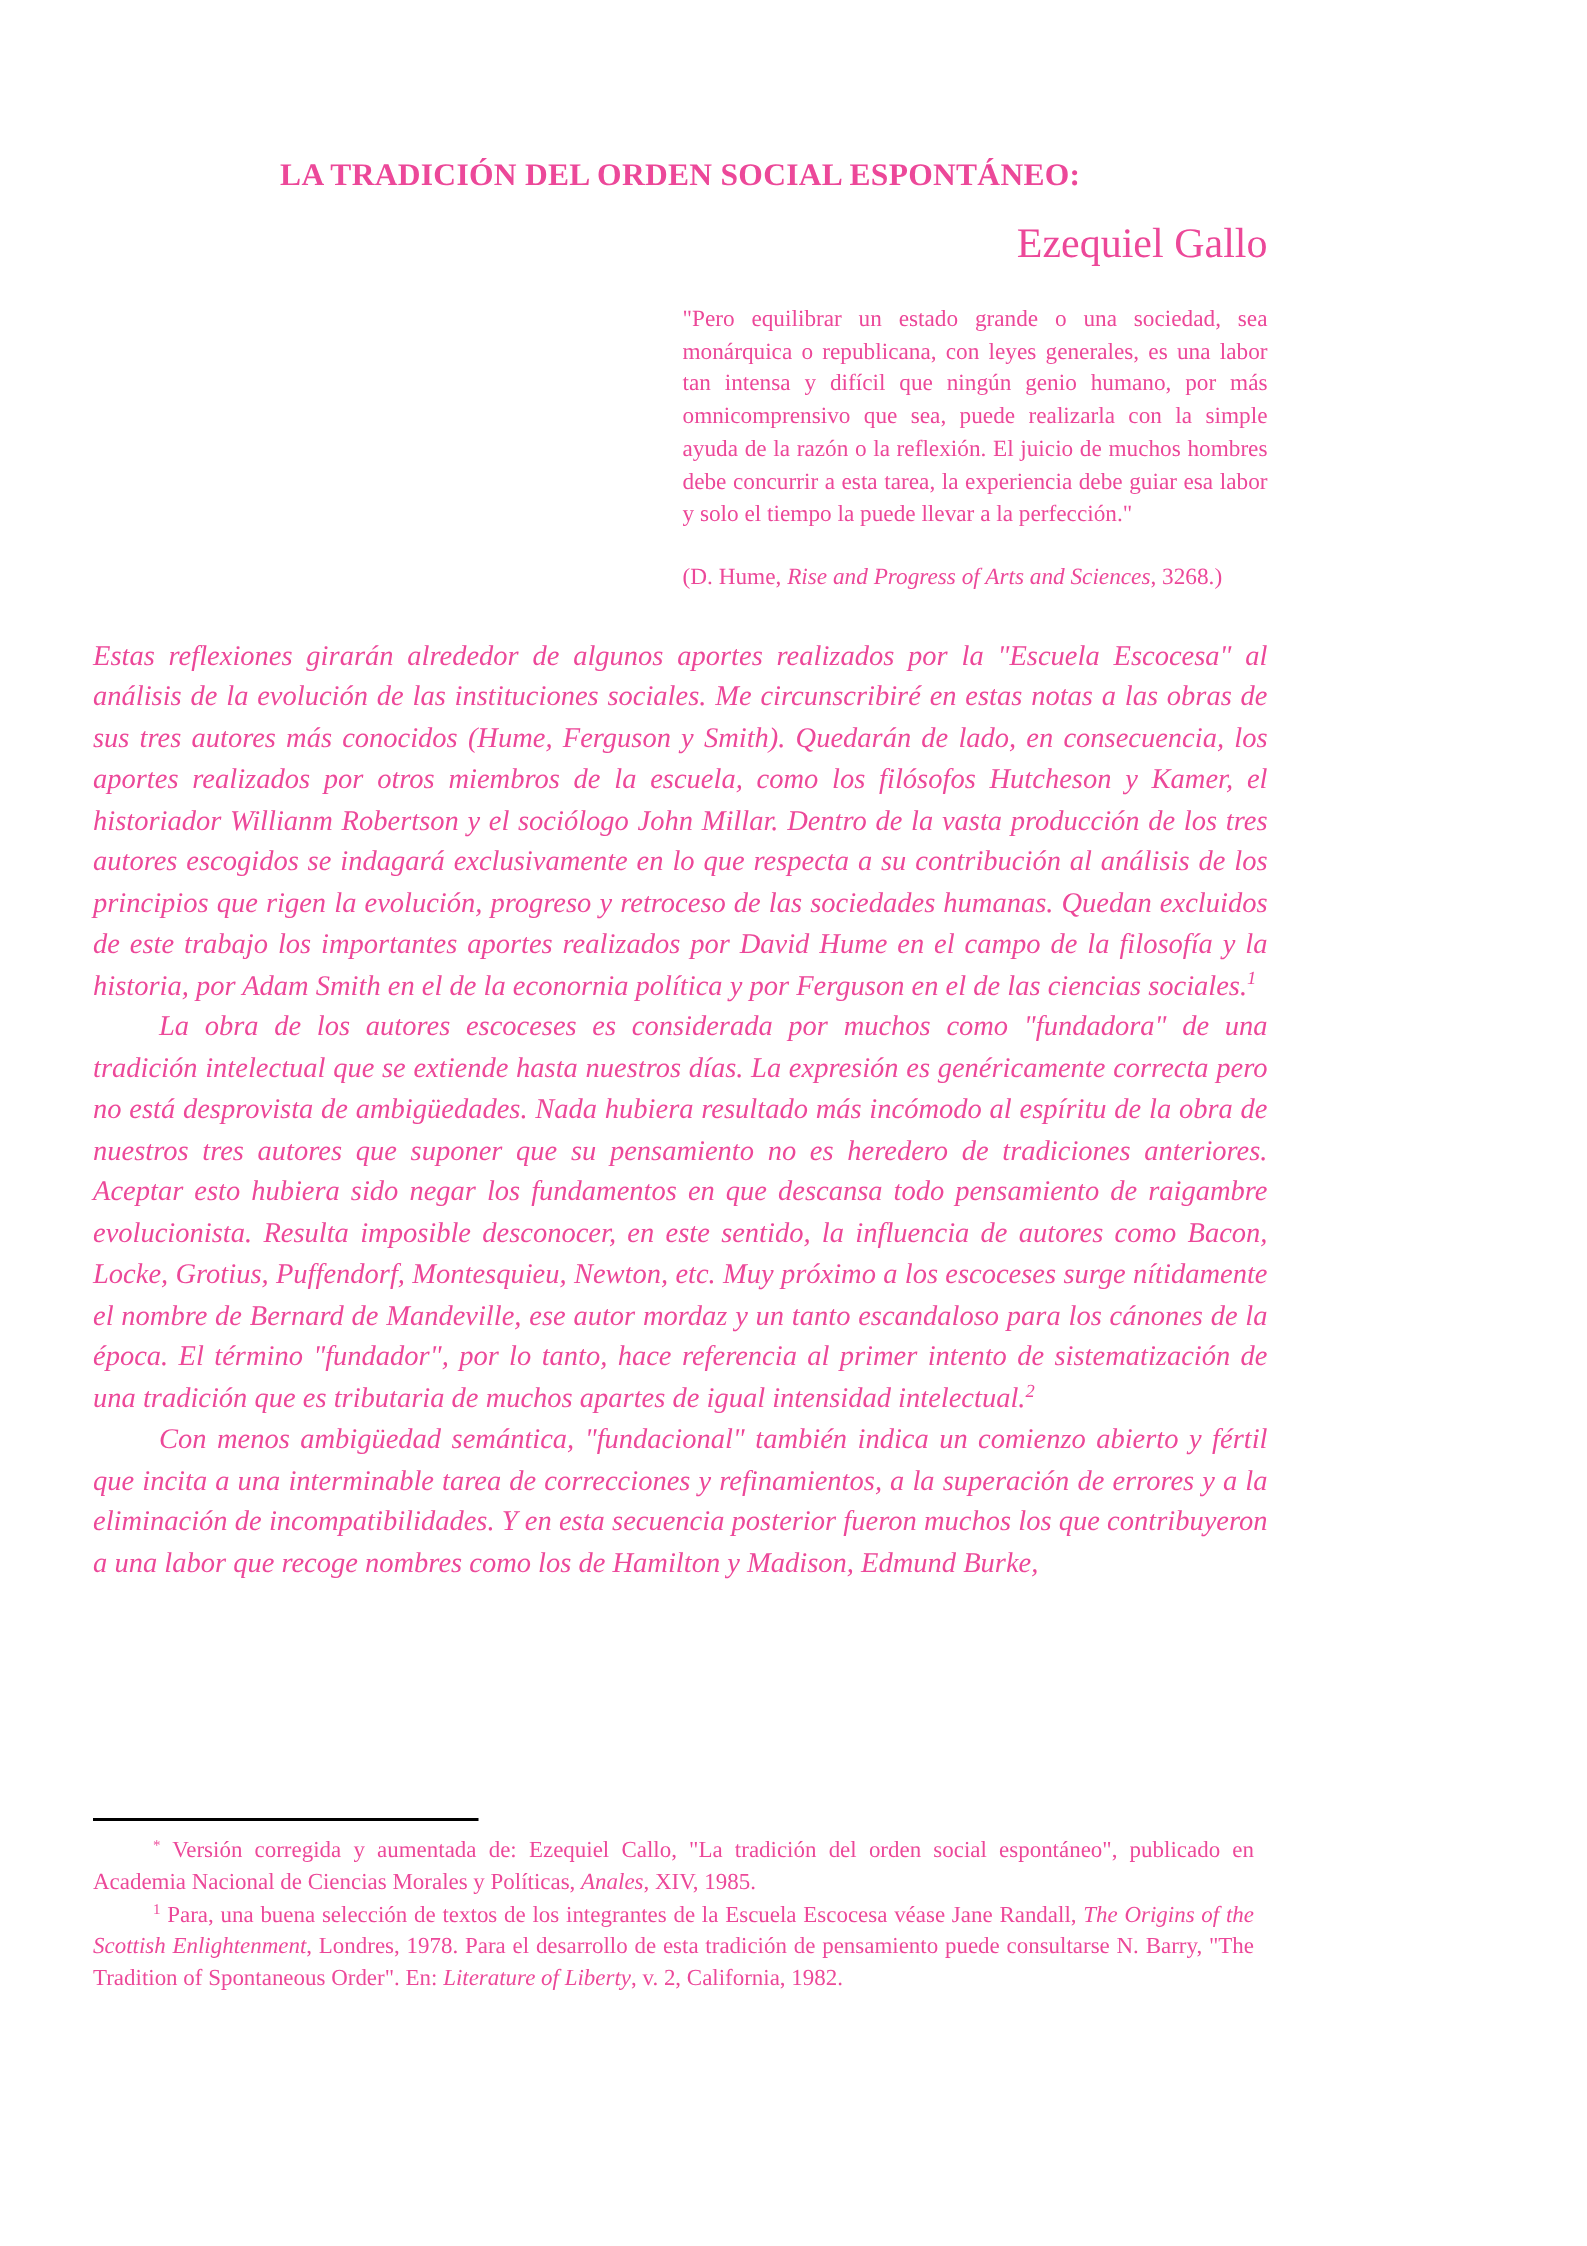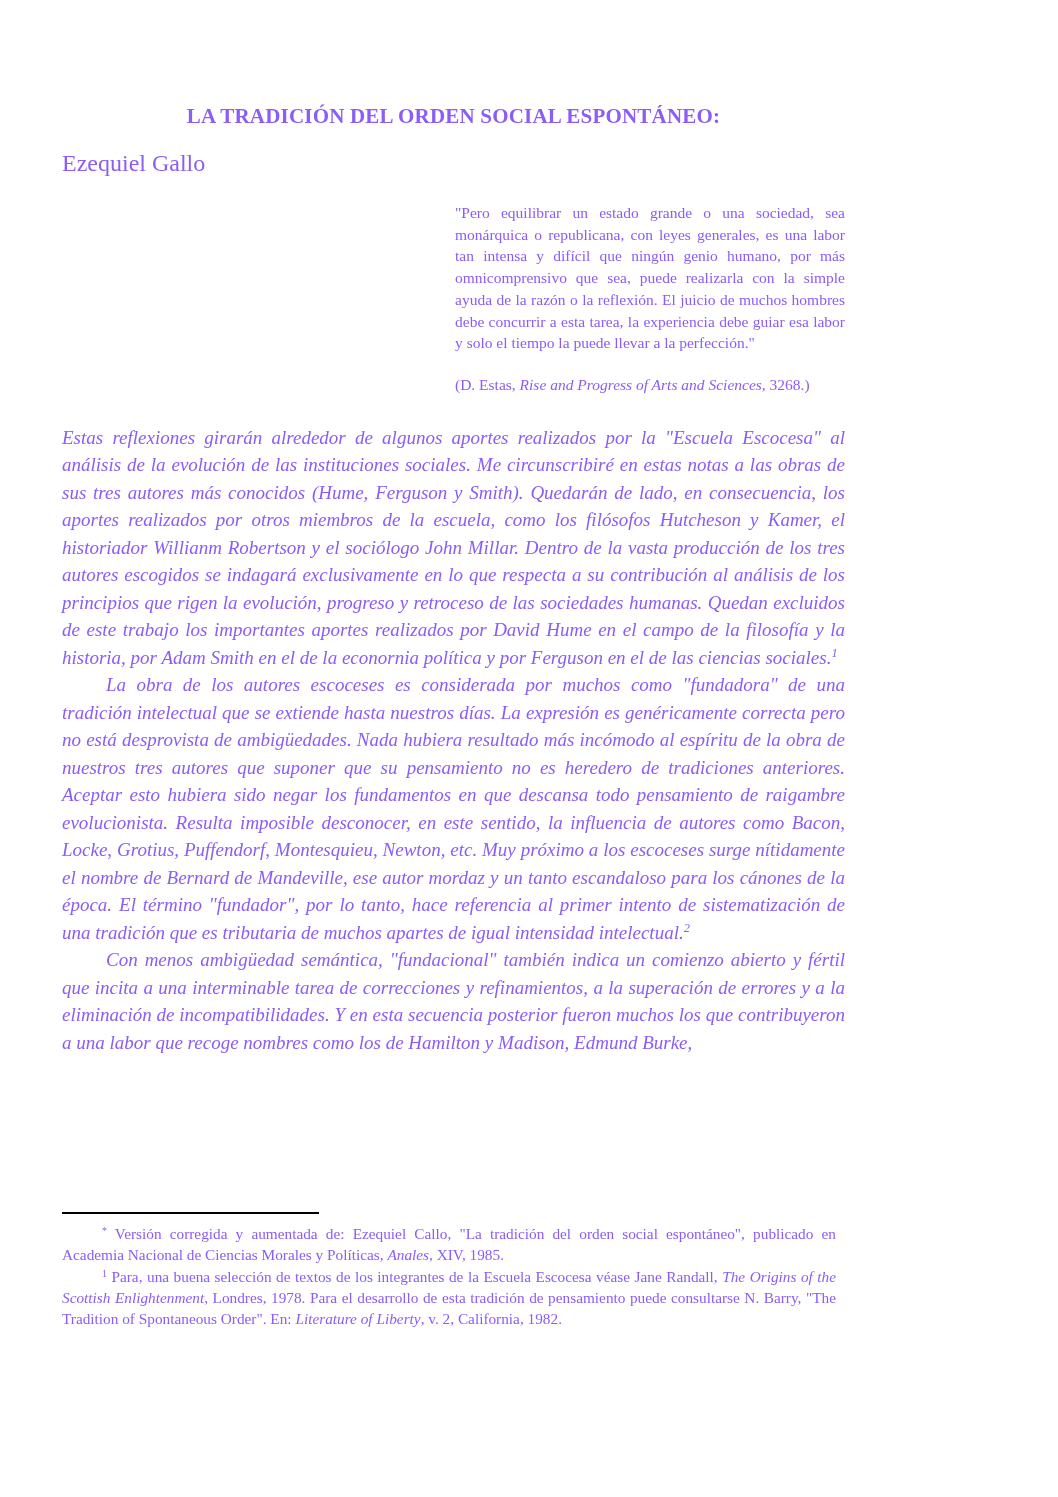--- a/index.html
+++ b/index.html
@@ -2,21 +2,21 @@
 <html><head>
 <meta charset="utf-8">
 <style>
   html, body { margin: 0; padding: 0; background: #ffffff; }
   * { box-sizing: border-box; }
 
   .page {
     width: 908px;
     height: 1497px;
     background: #ffffff;
-    color: #8b5cf6;
+    color: #ec4899;
     font-family: "Liberation Serif", "DejaVu Serif", serif;
     position: relative;
     overflow: hidden;
     padding: 96px 63px 0 62px;
   }
 
   
   .doc-title {
     margin: 0;
     text-align: center;
@@ -28,21 +28,22 @@
   .title-mark {
     font-size: 70%;
     position: relative;
     top: -0.55em;
     margin-left: 4px;
     line-height: 0;
   }
 
   
   .author {
-    font-size: 24px;
+    text-align: right;
+    font-size: 28px;
     margin-top: 14px;
     line-height: 26px;
   }
 
   
   .epigraph {
     width: 390px;
     margin-left: auto;
     margin-top: 26px;
   }
@@ -107,21 +108,21 @@
 <div class="page">
 
   <h1 class="doc-title">
     <span>LA TRADICIÓN DEL ORDEN SOCIAL ESPONTÁNEO:</span><br>
   </h1>
 
   <div class="author">Ezequiel Gallo</div>
 
   <section class="epigraph">
     <p class="epigraph-quote">"Pero equilibrar un estado grande o una sociedad, sea monárquica o republicana, con leyes generales, es una labor tan intensa y difícil que ningún genio humano, por más omnicomprensivo que sea, puede realizarla con la simple ayuda de la razón o la reflexión. El juicio de muchos hombres debe concurrir a esta tarea, la experiencia debe guiar esa labor y solo el tiempo la puede llevar a la perfección."</p>
-    <p class="epigraph-attribution"><span>(D. Estas, </span><span class="bi">Rise and Progress of Arts and Sciences</span><span>, 3268.)</span></p>
+    <p class="epigraph-attribution"><span>(D. Hume, </span><span class="bi">Rise and Progress of Arts and Sciences</span><span>, 3268.)</span></p>
   </section>
 
   <section class="body-text">
     <p class="para"><span>Estas reflexiones girarán alrededor de algunos aportes realizados por la "Escuela Escocesa" al análisis de la evolución de las instituciones sociales. Me circunscribiré en estas notas a las obras de sus tres autores más conocidos (Hume, Ferguson y Smith). Quedarán de lado, en consecuencia, los aportes realizados por otros miembros de la escuela, como los filósofos Hutcheson y Kamer, el historiador Willianm Robertson y el sociólogo John Millar. Dentro de la vasta producción de los tres autores escogidos se indagará exclusivamente en lo que respecta a su contribución al análisis de los principios que rigen la evolución, progreso y retroceso de las sociedades humanas. Quedan excluidos de este trabajo los importantes aportes realizados por David Hume en el campo de la filosofía y la historia, por Adam Smith en el de la econornia política y por Ferguson en el de las ciencias sociales.</span><sup>1</sup></p>
     <p class="para indent"><span>La obra de los autores escoceses es considerada por muchos como "fundadora" de una tradición intelectual que se extiende hasta nuestros días. La expresión es genéricamente correcta pero no está desprovista de ambigüedades. Nada hubiera resultado más incómodo al espíritu de la obra de nuestros tres autores que suponer que su pensamiento no es heredero de tradiciones anteriores. Aceptar esto hubiera sido negar los fundamentos en que descansa todo pensamiento de raigambre evolucionista. Resulta imposible desconocer, en este sentido, la influencia de autores como Bacon, Locke, Grotius, Puffendorf, Montesquieu, Newton, etc. Muy próximo a los escoceses surge nítidamente el nombre de Bernard de Mandeville, ese autor mordaz y un tanto escandaloso para los cánones de la época. El término "fundador", por lo tanto, hace referencia al primer intento de sistematización de una tradición que es tributaria de muchos apartes de igual intensidad intelectual.</span><sup>2</sup></p>
     <p class="para indent"><span>Con menos ambigüedad semántica, "fundacional" también indica un comienzo abierto y fértil que incita a una interminable tarea de correcciones y refinamientos, a la superación de errores y a la eliminación de incompatibilidades. Y en esta secuencia posterior fueron muchos los que contribuyeron a una labor que recoge nombres como los de Hamilton y Madison, Edmund Burke,</span></p>
   </section>
 
   <footer class="footnotes">
     <div class="footnote-rule"></div>

